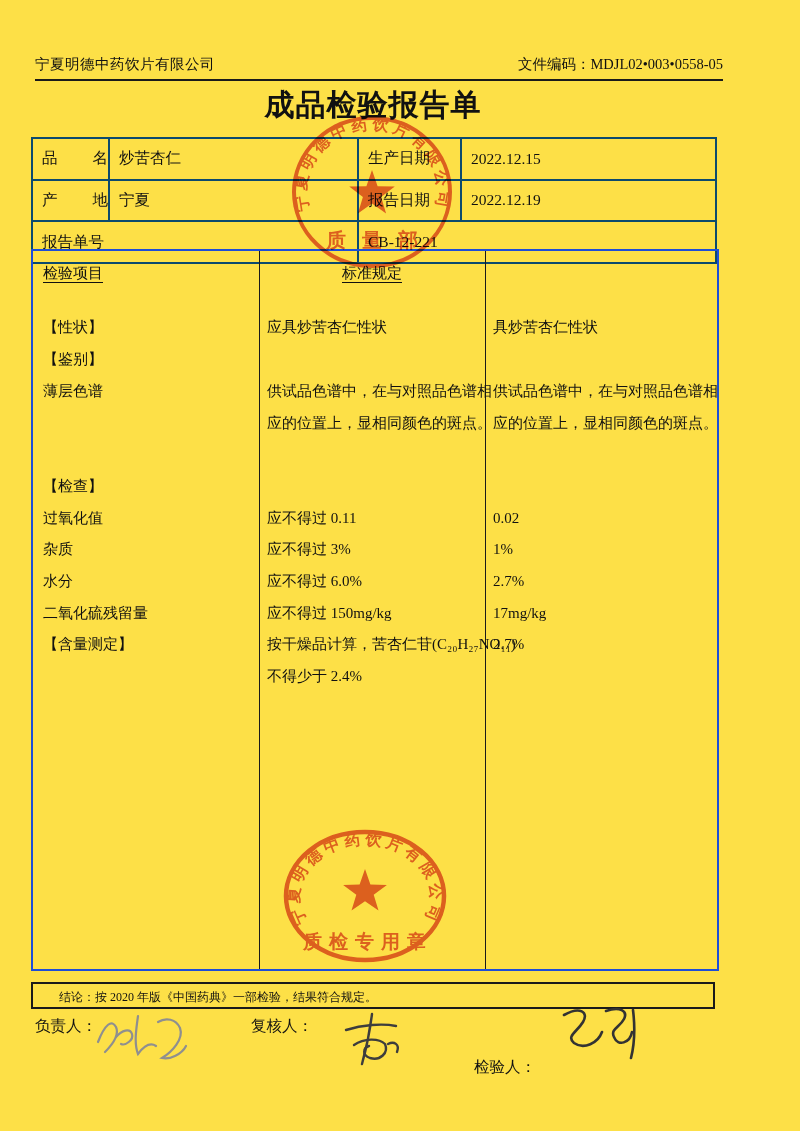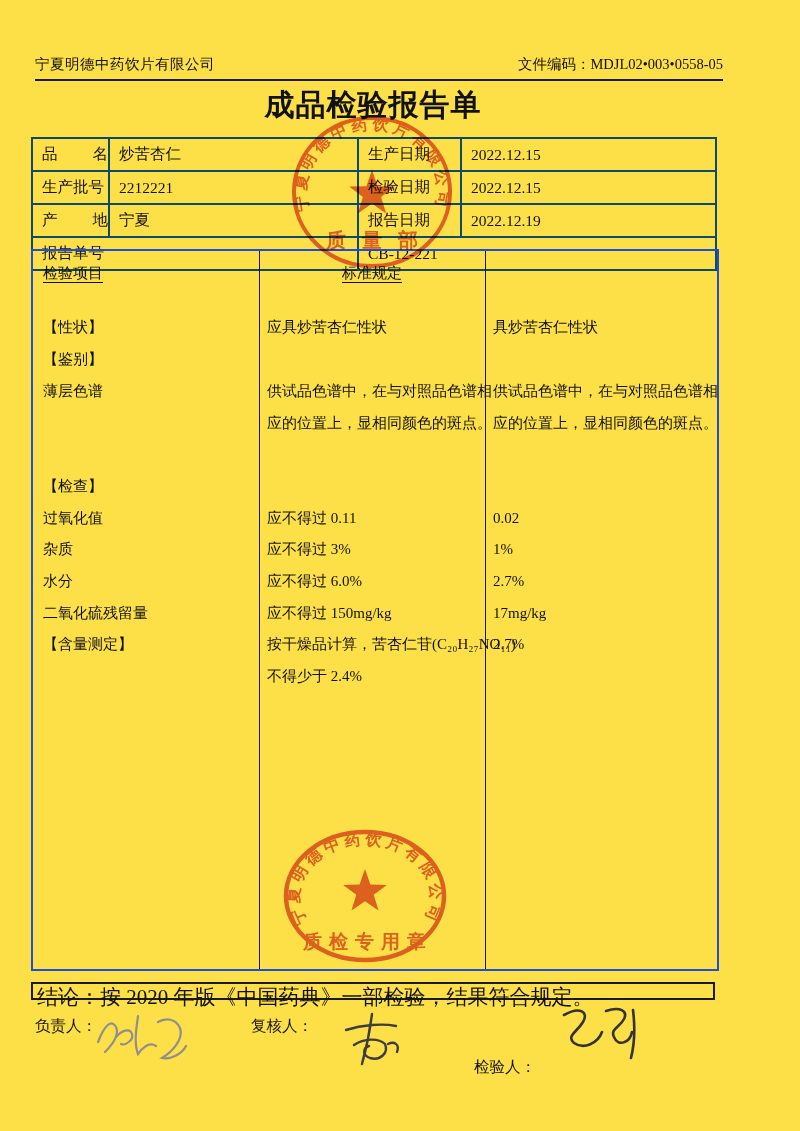--- a/index.html
+++ b/index.html
@@ -21,22 +21,22 @@
   .vline{position:absolute;top:0;bottom:0;width:0;border-left:1px solid #1a1a1a;}
   .v1{left:226px;} .v2{left:452px;}
   .cell{position:absolute;font-size:15px;line-height:20px;white-space:nowrap;}
   .c1{left:10px;} .c2{left:234px;} .c3{left:460px;}
   .c2h{left:226px;width:226px;text-align:center;} .c3h{left:453px;width:229px;text-align:center;}
   .u{text-decoration:underline;text-underline-offset:4px;}
   .r0{top:12px;} .r1{top:66px;} .r2{top:98px;} .r3{top:130px;} .r4{top:162px;}
   .r5{top:225px;} .r6{top:257px;} .r7{top:288px;} .r8{top:320px;} .r9{top:352px;}
   .r10{top:383px;} .r11{top:415px;}
   
-  .conclusion{left:31px;top:982px;width:684px;height:18px;border:2px solid #1a1a1a;
-              box-sizing:border-box;font-size:21px;line-height:26px;padding-left:4px;white-space:nowrap;}
+  .conclusion{left:31px;top:982px;width:684px;height:27px;border:2px solid #1a1a1a;
+              box-sizing:border-box;font-size:12px;line-height:26px;padding-left:26px;white-space:nowrap;}
   
   .sig-label{top:1016px;font-size:15.5px;}
   .sl1{left:35px;} .sl2{left:251px;} .sl3{left:474px;margin-top:41px;}
   .sig-svg{position:absolute;}
   
   .stamp{position:absolute;color:#d9534f;opacity:.85;mix-blend-mode:multiply;z-index:6;}
   .stamp text{fill:currentColor;font-family:"Liberation Serif","DejaVu Serif",serif;font-weight:bold;}
   .ring-text{font-size:16px;letter-spacing:4px;}
   .seal-btm-lg{font-size:20px;letter-spacing:16px;}
   .seal-btm-sm{font-size:19px;letter-spacing:7px;}
@@ -56,26 +56,20 @@
         <col style="width:77px">
         <col style="width:249px">
         <col style="width:103px">
         <col style="width:255px">
       </colgroup>
     <tbody>
         <tr>
       <td class="just">品名</td>
       <td>炒苦杏仁</td>
       <td>生产日期</td>
-      <td>2022.12.15</td>
-    </tr>
-    <tr>
-      <td>生产批号</td>
-      <td>2212221</td>
-      <td>检验日期</td>
       <td>2022.12.15</td>
     </tr>
     <tr>
       <td class="just">产地</td>
       <td>宁夏</td>
       <td>报告日期</td>
       <td>2022.12.19</td>
     </tr>
     <tr>
       <td colspan="2">报告单号</td>

